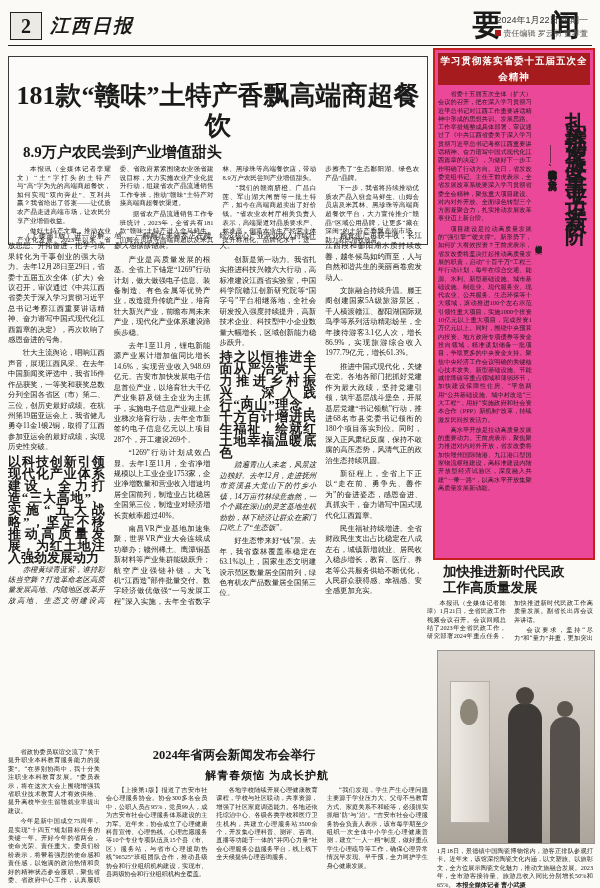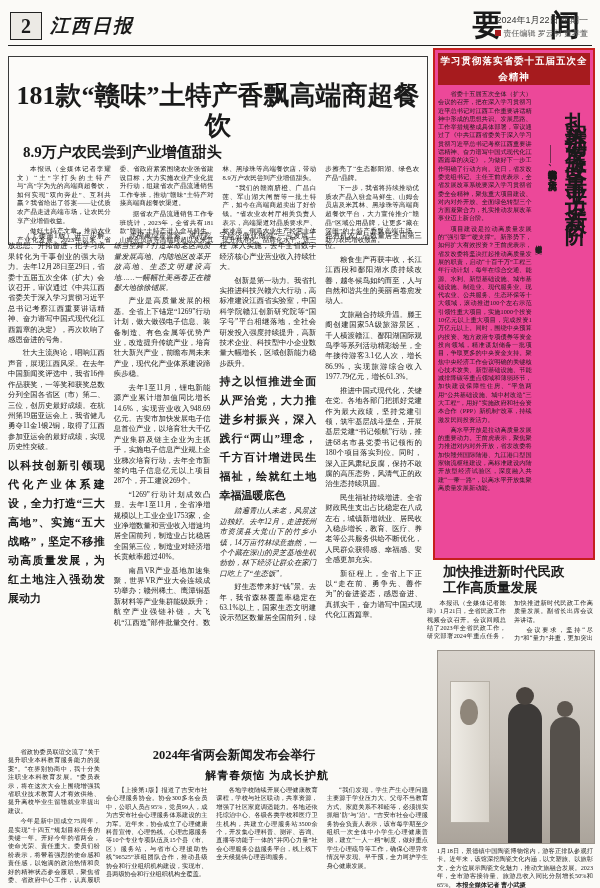--- a/index.html
+++ b/index.html
@@ -27,21 +27,21 @@
   .redbody{flex:1;font-size:6.2px;line-height:8.3px;text-align:justify;overflow:hidden;}
   .redbody p{margin:0 0 2px;text-indent:2em;}
   .v-byline{writing-mode:vertical-rl;font:7px/1.2 "Liberation Serif",serif;margin:0 2px;padding-top:150px;color:#222;}
   .v-subtitle{writing-mode:vertical-rl;font:600 9px/1.25 "Liberation Serif",serif;margin:0 2px;padding-top:55px;}
   .v-headline{writing-mode:vertical-rl;font:bold 22px/1.3 "Liberation Serif",serif;letter-spacing:8px;margin-left:2px;padding-top:4px;}
   
   .midcols{left:8px;top:231px;width:414px;height:497px;column-count:4;column-gap:9px;
     font-size:7.4px;line-height:10.4px;text-align:justify;overflow:hidden;}
   .cols p{text-indent:2em;}
   .midcols p{margin:0 0 3px;text-indent:2em;}
-  .midcols p.crosshead{font-weight:bold;font-size:11px;line-height:19px;text-indent:0;margin:1px 0;}
+  .midcols p.crosshead{font-weight:bold;font-size:13px;line-height:12px;text-indent:0;margin:1px 0;}
   .midcols p.lead{font-style:italic;color:#222;}
   
   .minzheng{left:427px;top:564px;width:166px;height:84px;overflow:hidden;}
   .minzheng h3{margin:0 16px 3px;font:bold 13.5px/16px "Liberation Serif",serif;}
   .mzcols{column-count:2;column-gap:8px;font-size:6.2px;line-height:8.3px;text-align:justify;height:46px;overflow:hidden;}
   .mzcols p{margin:0 0 2px;text-indent:2em;}
   
   .photo{left:437px;top:650px;width:156px;height:192px;background:linear-gradient(180deg,#d9d4cd 0%,#c6c0b8 55%,#aba49b 100%);border:1px solid #9a948c;overflow:hidden;}
   .ph-case{position:absolute;left:12px;top:30px;width:38px;height:140px;background:linear-gradient(90deg,#efece6,#d7d2c9);border:1px solid #b5afa5;}
   .ph-exhibit{position:absolute;left:22px;top:48px;width:18px;height:26px;border-radius:50% 50% 45% 45%;background:#8f867a;}
@@ -105,22 +105,22 @@
     <p class="body">去年1至11月，锂电新能源产业累计增加值同比增长14.6%，实现营业收入948.69亿元。吉安市加快发展电子信息首位产业，以培育壮大千亿产业集群及链主企业为主抓手，实施电子信息产业规上企业梯次培育行动，去年全市新签约电子信息亿元以上项目287个，开工建设269个。</p>
     <p class="body">“1269”行动计划成效凸显。去年1至11月，全省净增规模以上工业企业1753家，企业净增数量和营业收入增速均居全国前列，制造业占比稳居全国第三位，制造业对经济增长贡献率超过40%。</p>
     <p class="body">南昌VR产业基地加速集聚，世界VR产业大会连续成功举办；赣州稀土、鹰潭铜基新材料等产业集群能级跃升；航空产业强链补链，大飞机“江西造”部件批量交付。数字经济做优做强“一号发展工程”深入实施，去年全省数字经济核心产业营业收入持续壮大。</p>
     <p class="body">创新是第一动力。我省扎实推进科技兴赣六大行动，高标准建设江西省实验室，中国科学院赣江创新研究院等“国字号”平台相继落地，全社会研发投入强度持续提升，高新技术企业、科技型中小企业数量大幅增长，区域创新能力稳步跃升。</p>
     <p class="crosshead">持之以恒推进全面从严治党，大力推进乡村振兴，深入践行“两山”理念，千方百计增进民生福祉，绘就红土地幸福温暖底色</p>
     <p class="lead">踏遍青山人未老，风景这边独好。去年12月，走进抚州市资溪县大觉山下的竹乡小镇，14万亩竹林绿意盎然，一个个藏在深山的灵芝基地生机勃勃，林下经济让群众在家门口吃上了“生态饭”。</p>
     <p class="body">好生态带来好“钱”景。去年，我省森林覆盖率稳定在63.1%以上，国家生态文明建设示范区数量居全国前列，绿色有机农产品数量居全国第三位。</p>
     <p class="body">粮食生产再获丰收，长江江西段和鄱阳湖水质持续改善，越冬候鸟如约而至，人与自然和谐共生的美丽画卷愈发动人。</p>
     <p class="body">文旅融合持续升温。滕王阁创建国家5A级旅游景区，千人横渡赣江、鄱阳湖国际观鸟季等系列活动精彩纷呈，全年接待游客3.1亿人次，增长86.9%，实现旅游综合收入1977.79亿元，增长61.3%。</p>
     <p class="body">推进中国式现代化，关键在党。各地各部门把抓好党建作为最大政绩，坚持党建引领，筑牢基层战斗堡垒，开展基层党建“书记领航”行动，推进68名市县党委书记领衔的180个项目落实到位。同时，深入正风肃纪反腐，保持不敢腐的高压态势，风清气正的政治生态持续巩固。</p>
+    <p class="body">新征程上，全省上下正以“走在前、勇争先、善作为”的奋进姿态，感恩奋进、真抓实干，奋力谱写中国式现代化江西篇章。</p>
     <p class="body">民生福祉持续增进。全省财政民生支出占比稳定在八成左右，城镇新增就业、居民收入稳步增长，教育、医疗、养老等公共服务供给不断优化，人民群众获得感、幸福感、安全感更加充实。</p>
-    <p class="body">新征程上，全省上下正以“走在前、勇争先、善作为”的奋进姿态，感恩奋进、真抓实干，奋力谱写中国式现代化江西篇章。</p>
   </div>
 
 <div class="abs minzheng">
   <h3>加快推进新时代民政工作高质量发展</h3>
   <div class="mzcols cols">
       <p>本报讯（全媒体记者陈璋）1月21日，全省民政工作视频会议召开。会议回顾总结了2023年全省民政工作，研究部署2024年重点任务，加快推进新时代民政工作高质量发展。副省长出席会议并讲话。</p>
       <p>会议要求，坚持“尽力”和“量力”并重，更加突出基本民生保障，统筹提高低收入人口救助帮扶水平，健全分层分类社会救助体系；努力增加“一老一小”关爱服务供给，大力发展普惠型养老服务，提升基层社会治理效能，以民政事业高质量发展增进民生福祉。</p>
     </div>
 </div>
 

